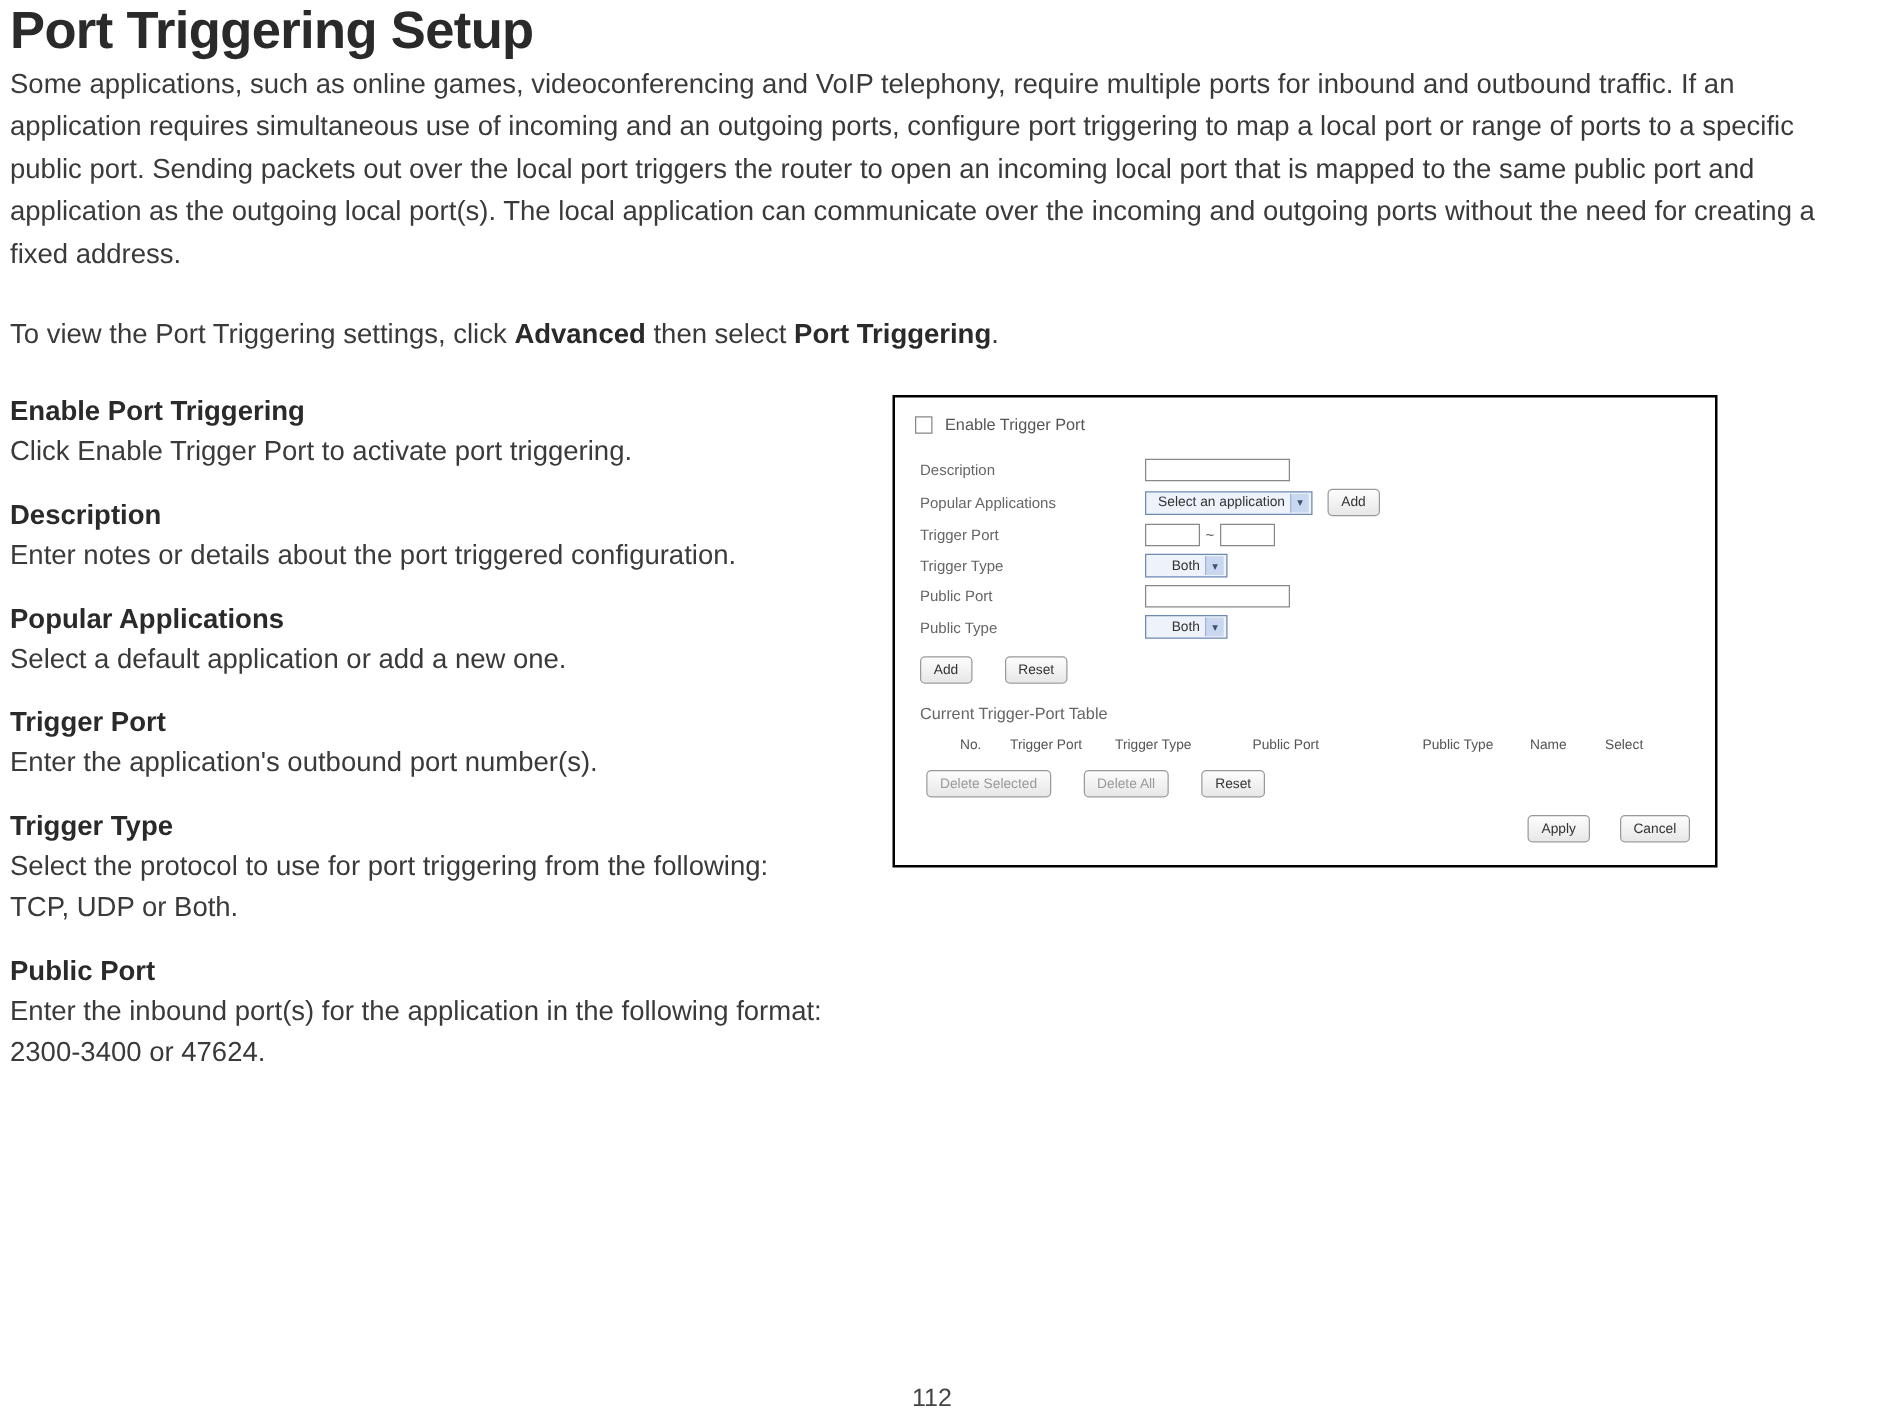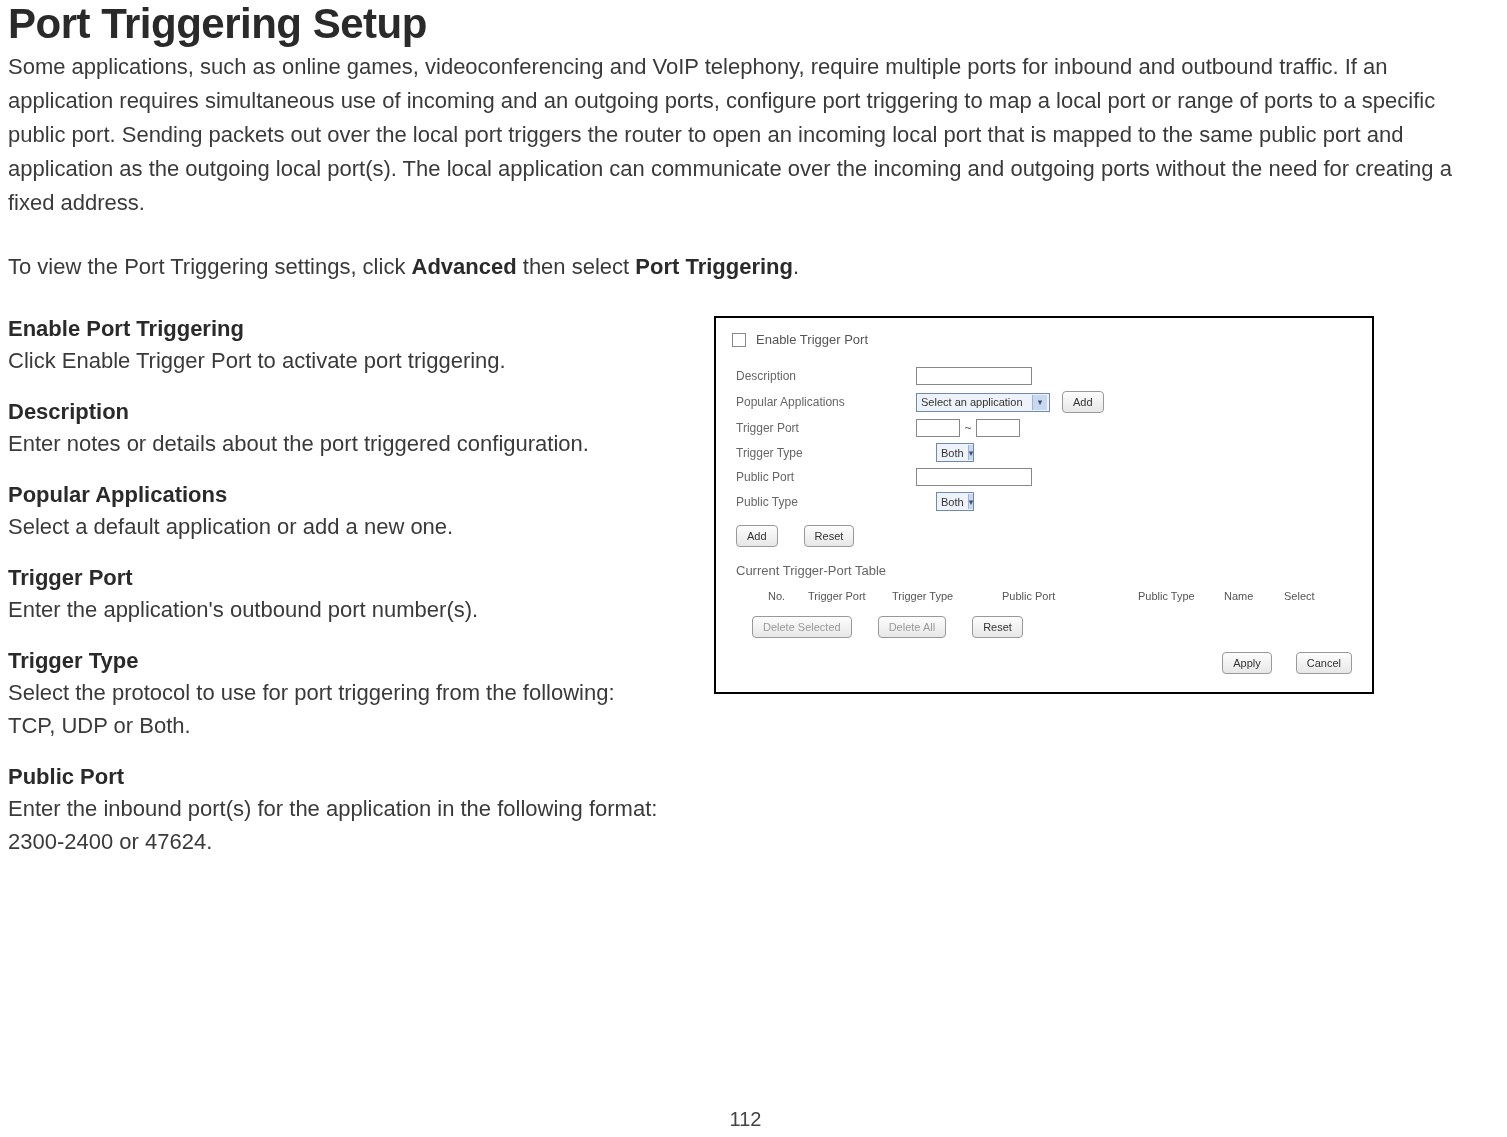--- a/index.html
+++ b/index.html
@@ -117,22 +117,22 @@
     width: 14px; height: 15px;
     margin-left: 4px;
     background: #c9d8ef;
     border-left: 1px solid #9fb4d6;
     display: inline-flex;
     align-items: center;
     justify-content: center;
     font-size: 9px;
     color: #405070;
   }
-  .dropdown.sel-app { width: 134px; justify-content: space-between; }
-  .dropdown.sel-type { width: 38px; justify-content: flex-start; margin-left: 20px; }
+  .dropdown.sel-app { width: 134px; justify-content: flex-end; }
+  .dropdown.sel-type { width: 66px; justify-content: flex-end; }
 
   .btn {
     display: inline-flex;
     align-items: center;
     justify-content: center;
     height: 22px;
     padding: 0 10px;
     border: 1px solid #999;
     border-radius: 4px;
     background: linear-gradient(#fdfdfd, #e7e7e7);
@@ -163,21 +163,21 @@
   }
   .th-no { width: 40px; margin-left: 28px; }
   .th-trigport { width: 84px; }
   .th-trigtype { width: 110px; }
   .th-pubport { width: 136px; }
   .th-pubtype { width: 86px; }
   .th-name { width: 60px; }
   .th-select { width: 48px; }
 
   .table-btn-row {
-    margin: 4px 0 0 20px;
+    margin: 4px 0 0 9px;
     display: flex;
     gap: 26px;
   }
 
   .footer-btns {
     margin-top: 14px;
     display: flex;
     justify-content: flex-end;
     gap: 24px;
     padding-right: 4px;
@@ -223,21 +223,21 @@
       <div class="def-block">
         <p class="def-title">Trigger Port</p>
         <p class="def-text">Enter the application's outbound port number(s).</p>
       </div>
       <div class="def-block">
         <p class="def-title">Trigger Type</p>
         <p class="def-text">Select the protocol to use for port triggering from the following: TCP, UDP or Both.</p>
       </div>
       <div class="def-block">
         <p class="def-title">Public Port</p>
-        <p class="def-text">Enter the inbound port(s) for the application in the following format: 2300-2400 or 47624.</p>
+        <p class="def-text">Enter the inbound port(s) for the application in the following format: 2300-3400 or 47624.</p>
       </div>
     </div>
 
     <div class="router-panel">
 
       <div class="enable-row">
         <span class="chk"></span>
         <span>Enable Trigger Port</span>
       </div>
 

